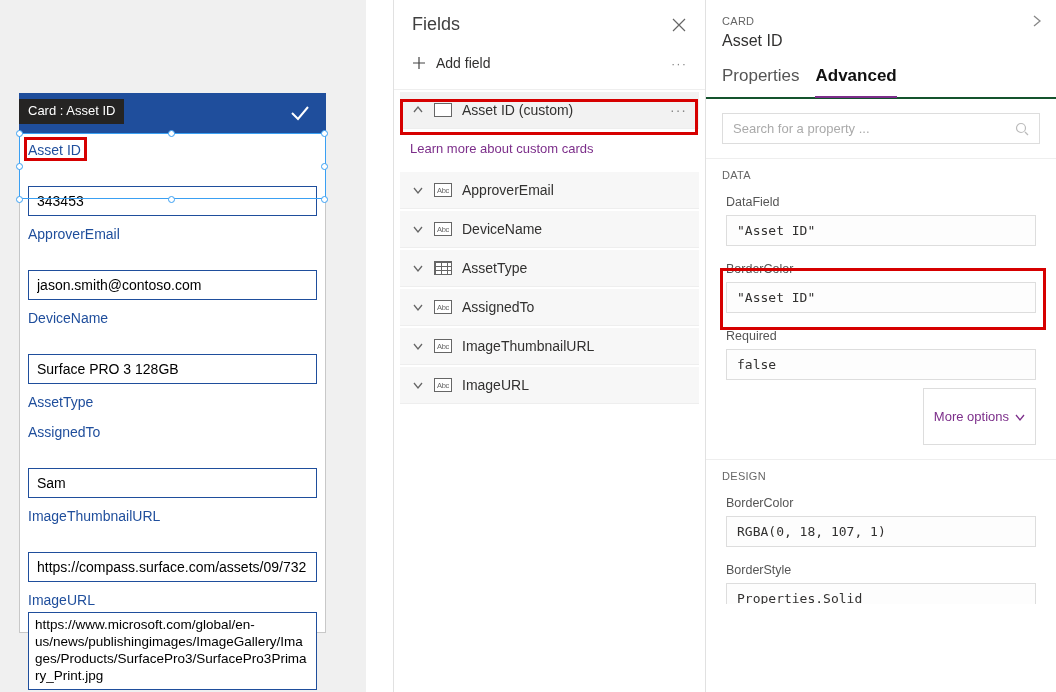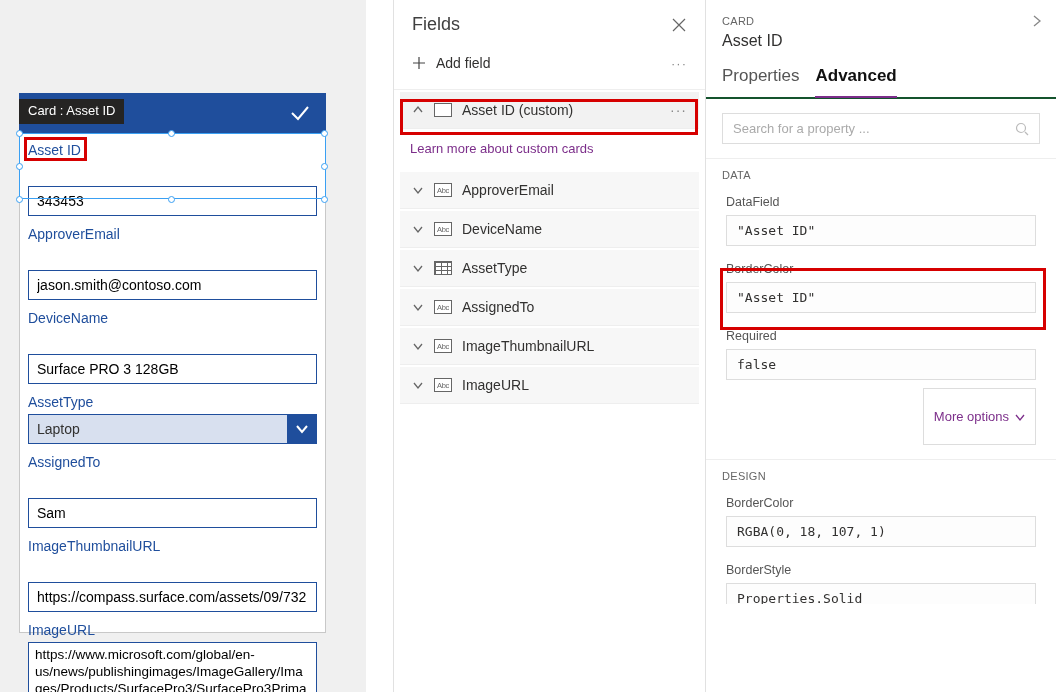--- a/index.html
+++ b/index.html
@@ -80,28 +80,20 @@
     <div class="fld">
       <span class="fld-label">ApproverEmail</span>
       <input class="fld-input" value="jason.smith@contoso.com" style="">
     </div>
     <div class="fld">
       <span class="fld-label">DeviceName</span>
       <input class="fld-input" value="Surface PRO 3 128GB" style="">
     </div>
     <div class="fld">
       <span class="fld-label">AssetType</span>
-      <div class="fld-select">
-        <div class="sval">Laptop</div>
-        <div class="sbtn">
-          <svg width="14" height="14" viewBox="0 0 14 14">
-              <path d="M2 4 L7 10 L12 4" stroke="#fff" stroke-width="2" fill="none"></path>
-            </svg>
-        </div>
-      </div>
     </div>
     <div class="fld">
       <span class="fld-label">AssignedTo</span>
       <input class="fld-input" value="Sam" style="">
     </div>
     <div class="fld">
       <span class="fld-label">ImageThumbnailURL</span>
       <input class="fld-input" value="https://compass.surface.com/assets/09/732" style="">
     </div>
     <div class="fld">

